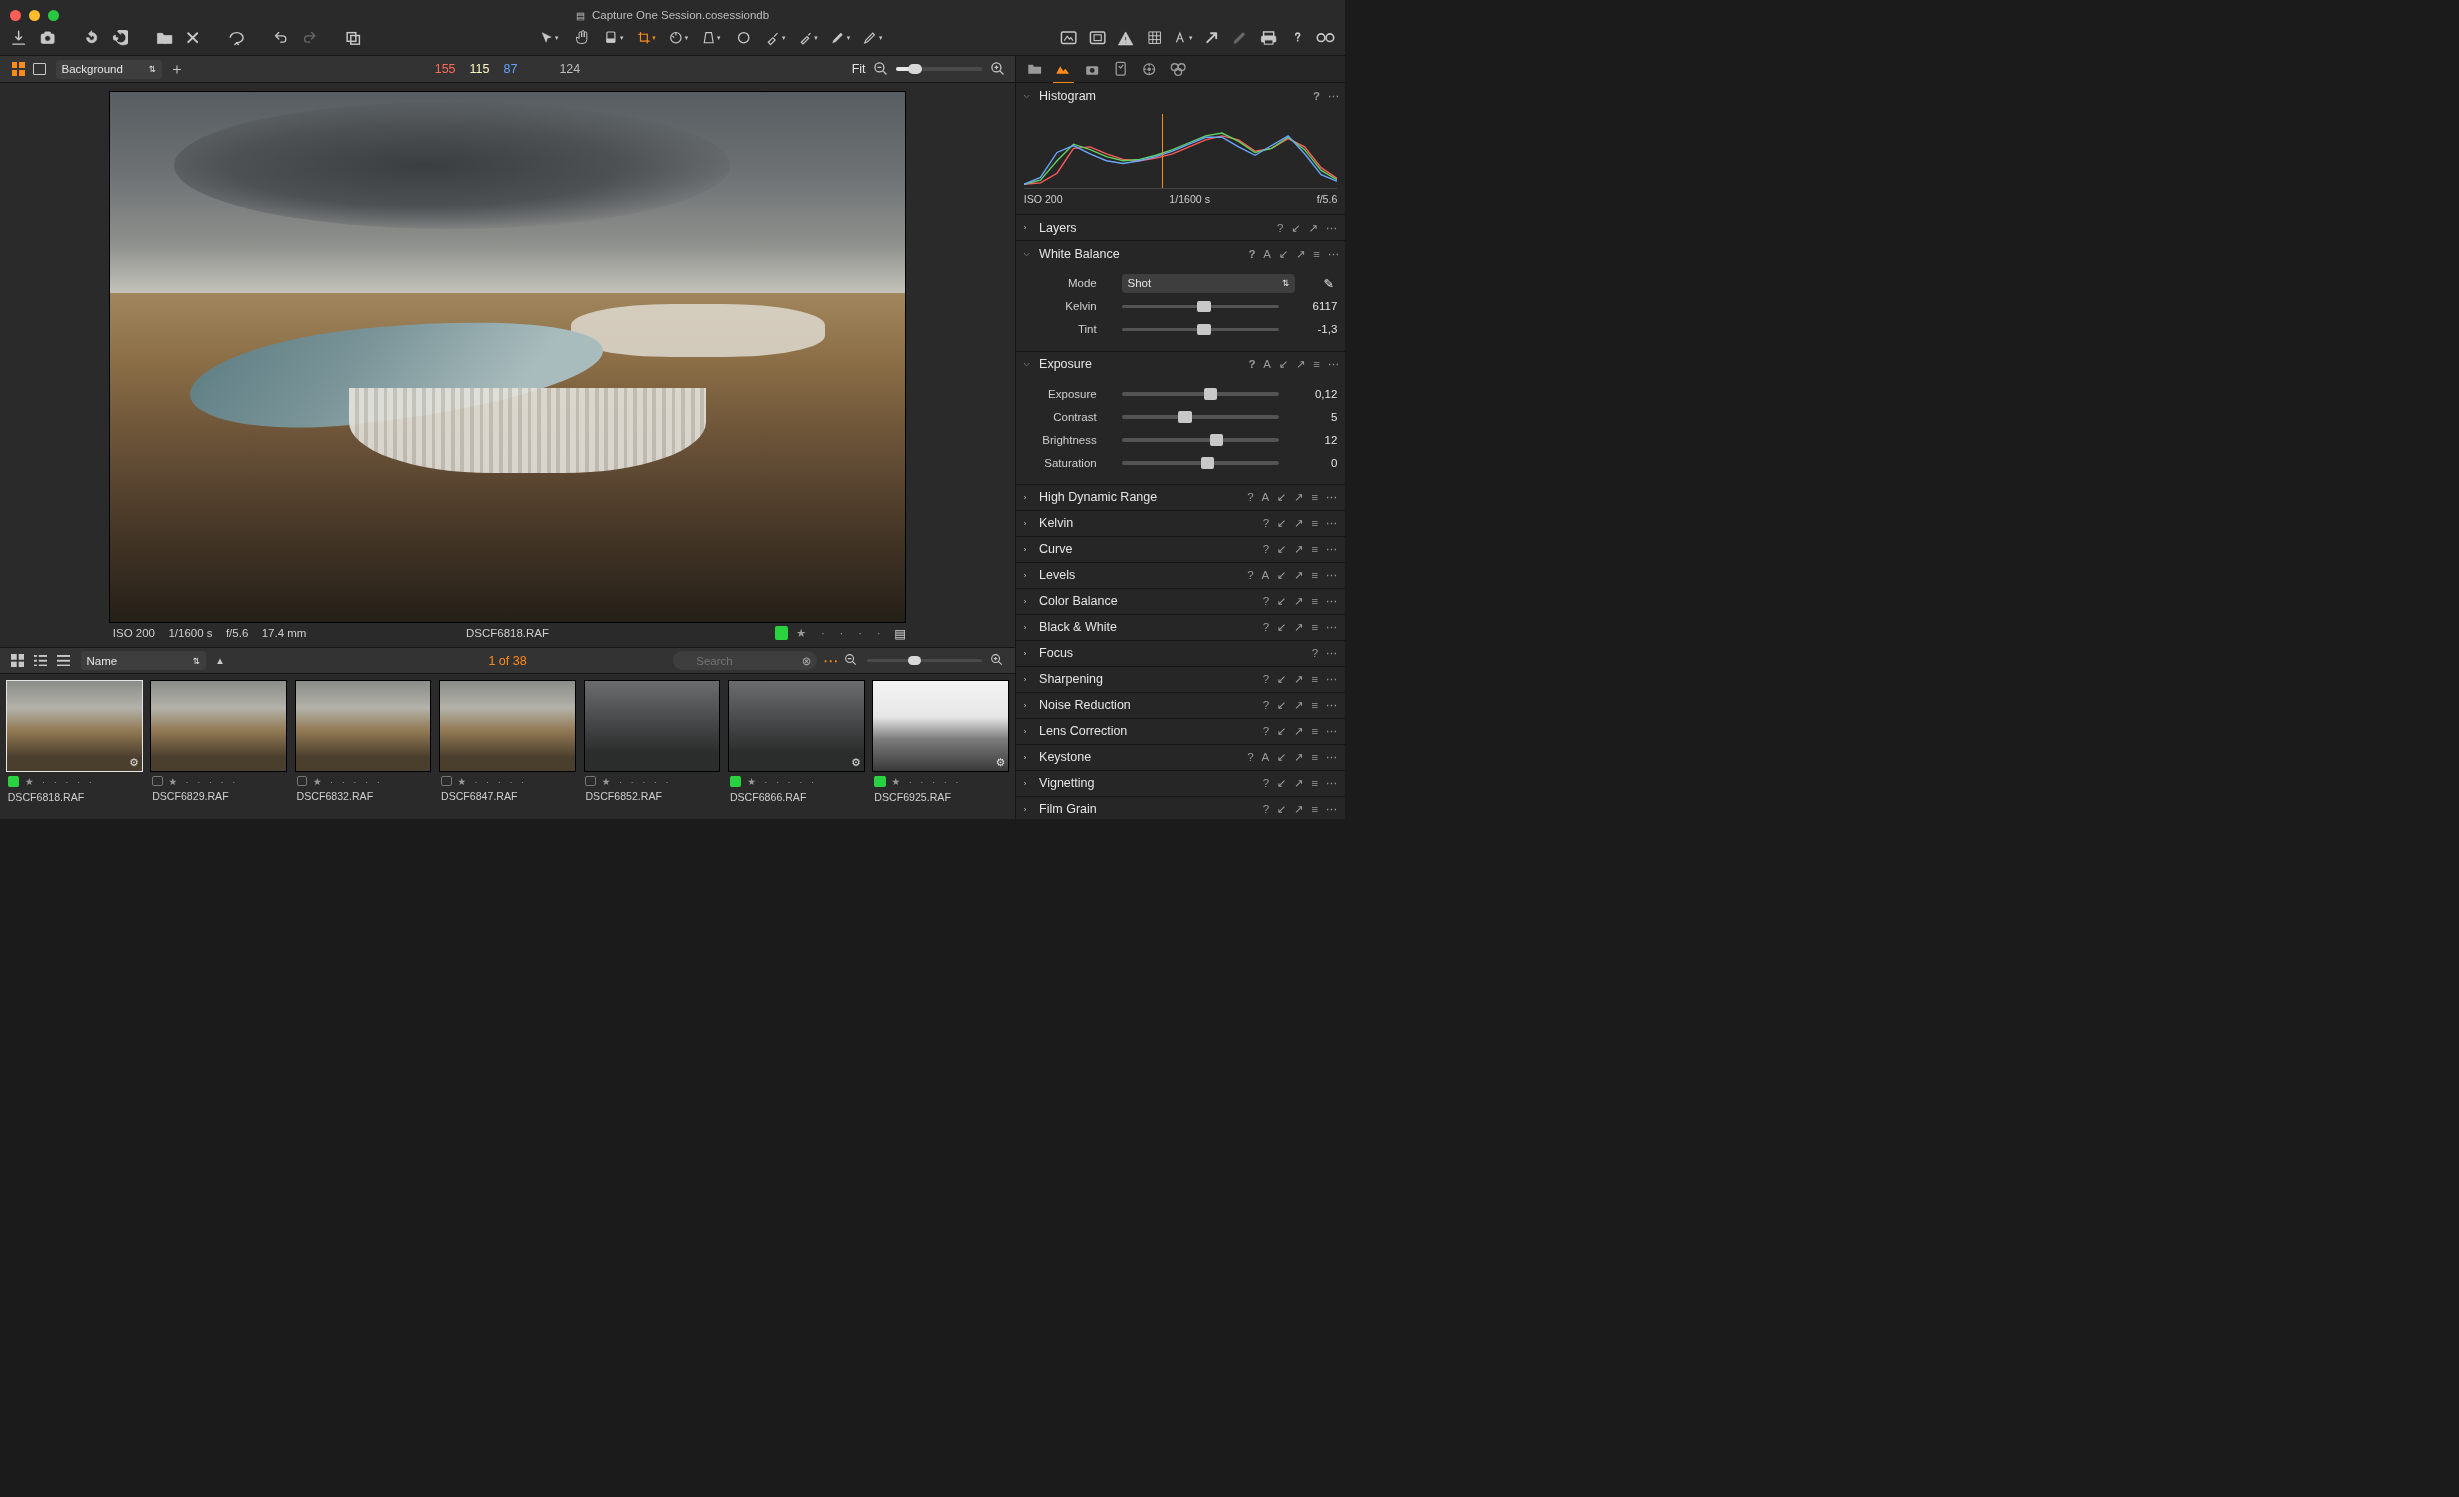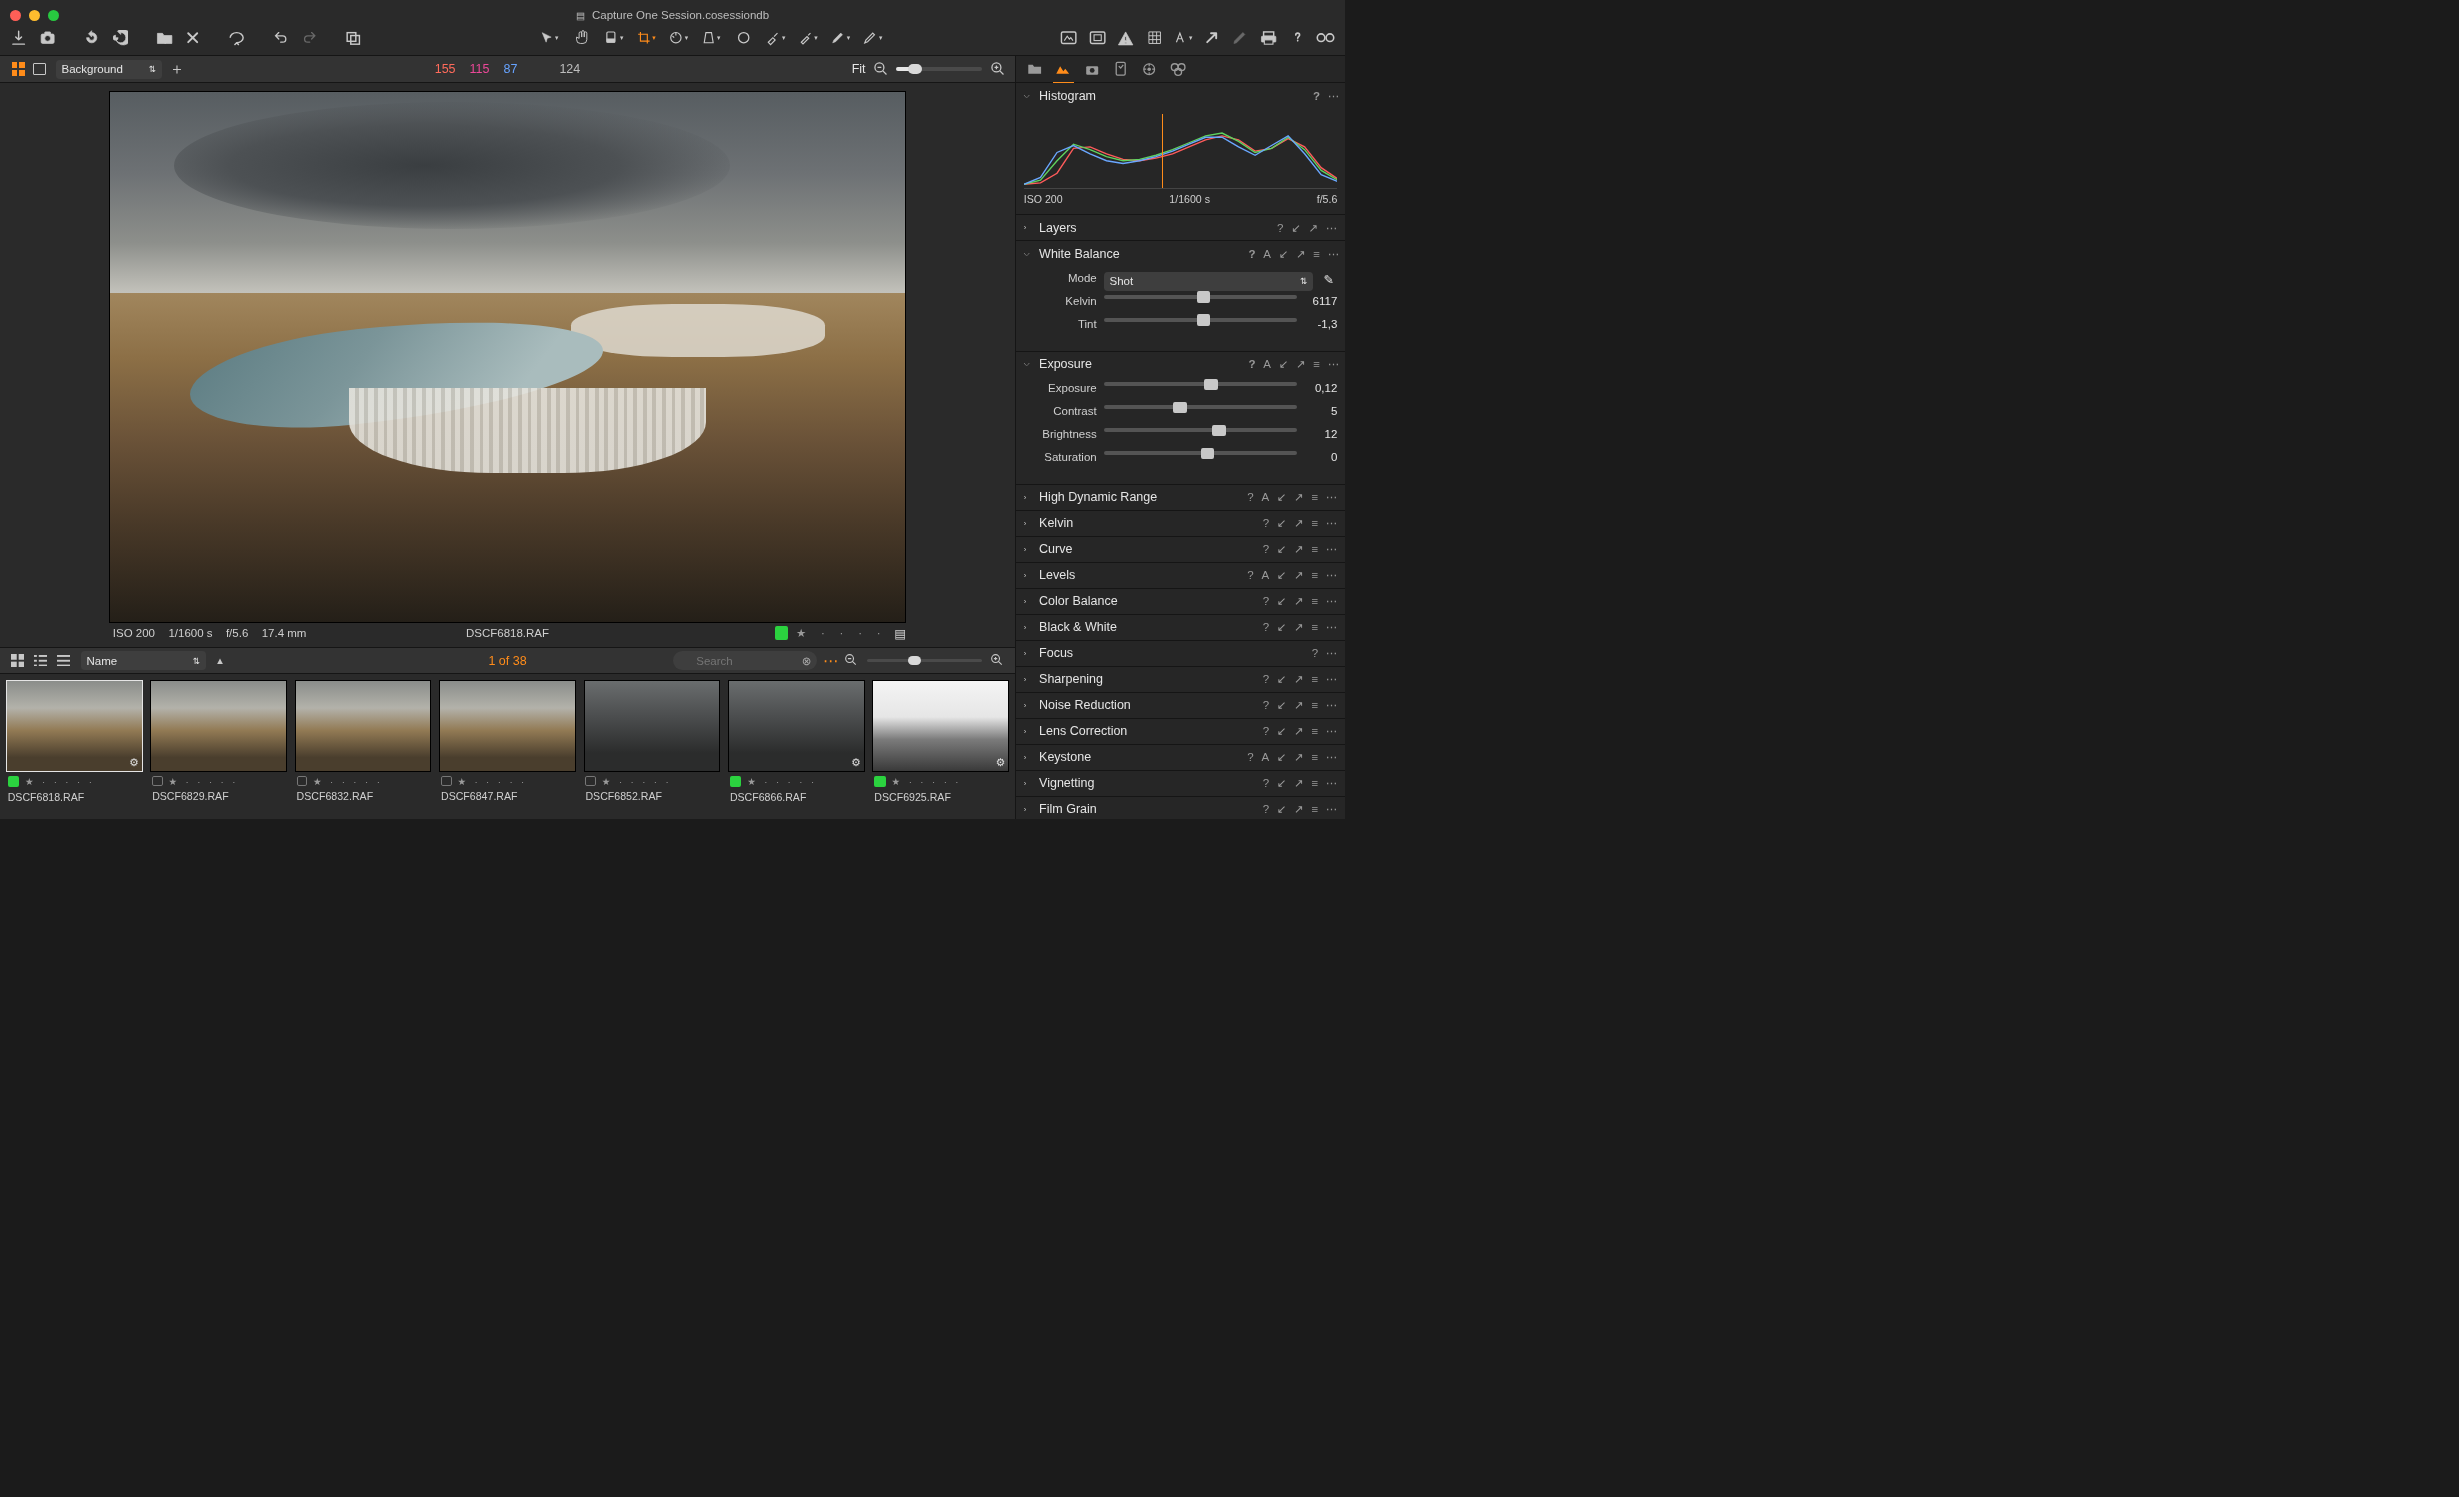--- a/index.html
+++ b/index.html
@@ -72,21 +72,21 @@
     position:relative;
   }
   .view-toggle{display:flex;gap:3.8px;}
   .vt-btn{width:17.3px;height:17.3px;border:1px solid transparent;display:flex;align-items:center;justify-content:center;border-radius:2.9px;cursor:pointer;}
   .vt-grid{display:grid;grid-template-columns:1fr 1fr;grid-template-rows:1fr 1fr;gap:1.9px;width:13.4px;height:13.4px;}
   .vt-grid span{background:var(--accent);}
   .vt-single{width:13.4px;height:11.5px;border:1.4px solid #c8c8c8;border-radius:1px;}
   .layer-select{background:var(--bg-3);color:var(--fg-0);border:none;height:19px;width:106px;padding:0 5.8px;border-radius:3.8px;display:flex;align-items:center;justify-content:space-between;font-size:11.5px;cursor:pointer;}
   .plus-btn{color:#c8c8c8;font-size:15.4px;cursor:pointer;}
   .rgb-block{position:absolute;left:50%;transform:translateX(-50%);display:flex;gap:14px;font-size:12.5px;font-weight:500;}
-  .r{color:#ff6b5b;} .g{color:#ec4899;} .b{color:#66a3ff;} .grey{color:#bdbdbd;margin-left:28px;}
+  .r{color:#ff6b5b;} .g{color:#fef9c3;} .b{color:#66a3ff;} .grey{color:#bdbdbd;margin-left:28px;}
   .fit-block{margin-left:auto;display:flex;align-items:center;gap:7.7px;}
   .zoom-track{width:86px;height:3.8px;border-radius:1.9px;background:linear-gradient(to right,#e6e6e6 0%,#e6e6e6 18%,#4a4a4a 18%,#4a4a4a 100%);position:relative;}
   .zoom-thumb{width:13.4px;height:9.6px;background:#d8d8d8;border-radius:5.8px;position:absolute;left:14%;top:-2.9px;}
   .mag-icon{width:15.4px;height:15.4px;}
   .mag-icon svg{stroke:#c8c8c8;fill:none;stroke-width:2;}
 
   
   .main{
     display:flex;
     height:calc(100% - 56px);
@@ -237,21 +237,21 @@
   .panel-icons{display:flex;align-items:center;gap:7.7px;color:#9a9a9a;font-size:11.5px;}
   .panel-icons span{cursor:pointer;}
   .panel-icons .help{font-weight:bold;}
   .panel-icons .dots{letter-spacing:-1.9px;}
 
   .panel-body{padding:5.8px 7.7px 9.6px 7.7px;}
   .histogram{height:75px;position:relative;border-bottom:1px solid #444;}
   .hist-tick{position:absolute;top:0;bottom:0;width:1px;background:var(--accent);left:44%;}
   .hist-meta{display:flex;justify-content:space-between;font-size:10.6px;color:#cfcfcf;margin-top:3.8px;}
 
-  .row{display:flex;height:23px;gap:7px;}
+  .row{display:flex;align-items:center;height:23px;gap:25px;}
   .row-label{width:73px;text-align:right;font-size:11.5px;color:#cfcfcf;}
   .row-slider{flex:1;height:3.8px;background:var(--slider-track);border-radius:1.9px;position:relative;}
   .row-thumb{width:13.4px;height:11.5px;background:#c8c8c8;border-radius:1.9px;position:absolute;top:-3.8px;}
   .row-value{width:33px;text-align:right;font-size:11.5px;color:#e5e5e5;}
   .mode-select{flex:1;height:19px;background:var(--bg-3);border-radius:3.8px;display:flex;align-items:center;justify-content:space-between;padding:0 5.8px;font-size:11.5px;cursor:pointer;}
   .picker-icon{width:17.3px;text-align:center;cursor:pointer;}
 
   .inspector-scroll{flex:1;overflow-y:auto;}
 
   svg{display:block;}

